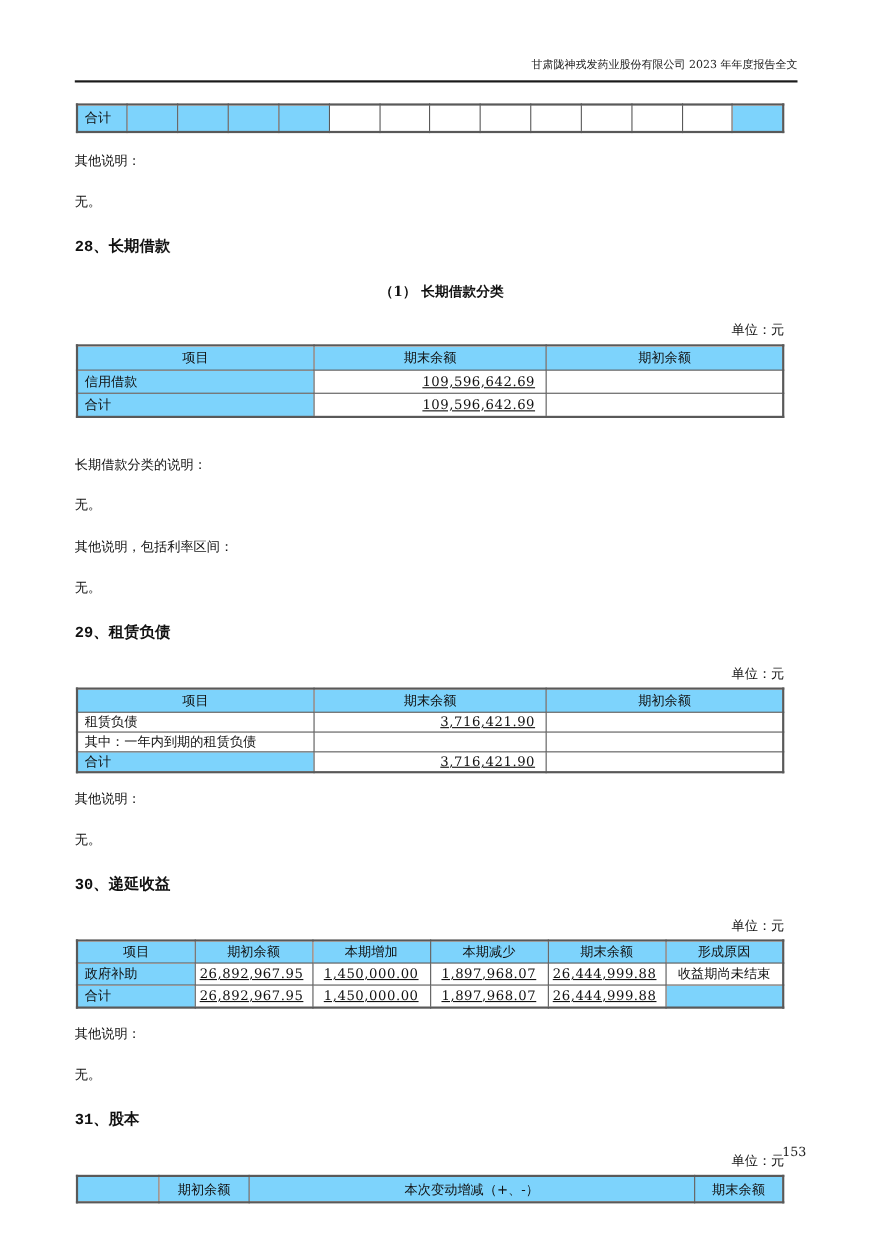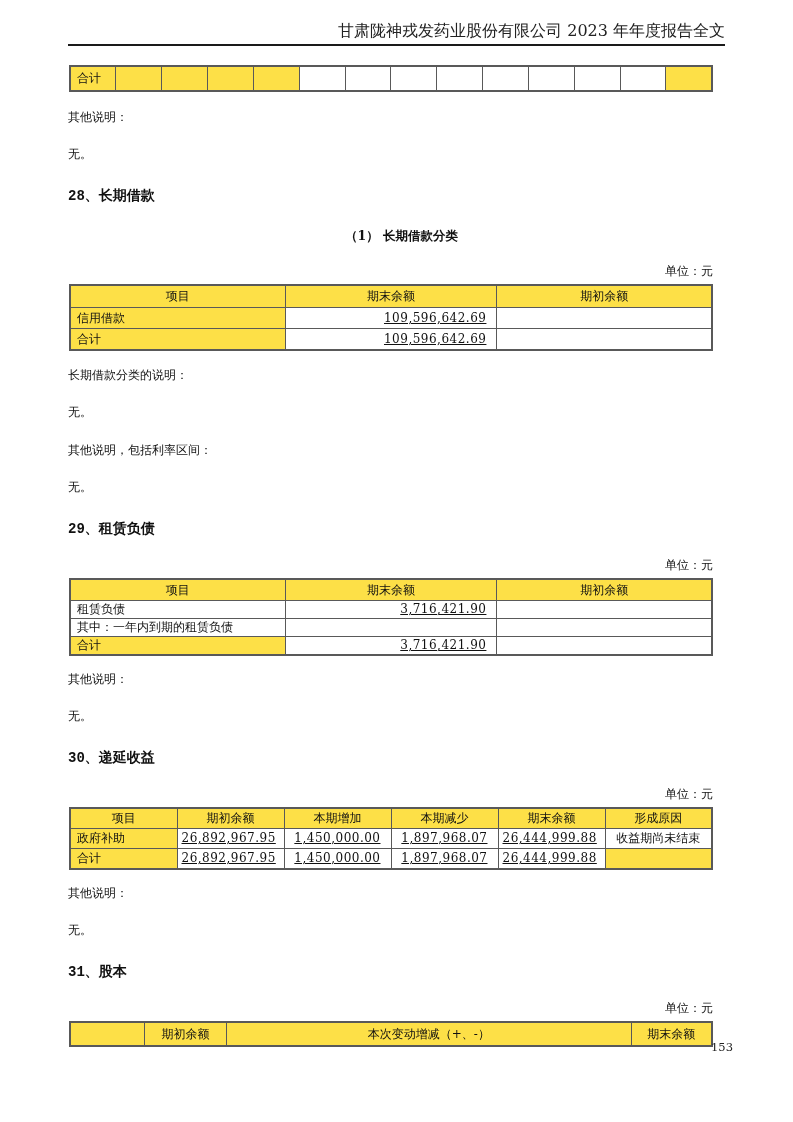--- a/index.html
+++ b/index.html
@@ -8,23 +8,23 @@
     position:relative;
     width:793px; height:1122px;
     background:#ffffff;
     font-family:"DejaVu Serif","Liberation Serif",serif;
     color:#111;
     overflow:hidden;
   }
   .content { padding:0 68px; }
 
   .doc-header {
-    padding-top:22px;
+    padding-top:51px;
     text-align:right;
-    font-size:16px;
+    font-size:10px;
     line-height:17px;
     color:#222;
   }
   .rule {
     margin-top:5px;
     border-bottom:2px solid #1a1a1a;
     height:0;
   }
 
   table {
@@ -37,21 +37,21 @@
     border:2px solid #595959;
   }
   th, td {
     border:1px solid #595959;
     padding:0 4px;
     font-weight:normal;
     line-height:1.25;
     overflow:hidden;
     white-space:nowrap;
   }
-  .g { background:#fde047; }
+  .g { background:#7dd3fc; }
   .c { text-align:center; }
   .l { text-align:left; padding-left:6px; }
   .r { text-align:right; padding-right:10px; letter-spacing:0.5px;text-decoration:underline; }
 
   .t-strip { margin-top:19px; }
   .t-strip td { height:23px; }
 
   .t28 { margin-top:5px; }
   .t28 th { height:21px; }
   .t28 td { height:20px; }
@@ -153,21 +153,21 @@
         <td></td>
       </tr>
       <tr>
         <td class="g l">合计</td>
         <td class="r">109,596,642.69</td>
         <td></td>
       </tr>
     </tbody>
       </table>
 
-    <p class="note" style="margin-top:17px">长期借款分类的说明：</p>
+    <p class="note" style="margin-top:35px">长期借款分类的说明：</p>
     <p class="none">无。</p>
     <p class="note gap-lg">其他说明，包括利率区间：</p>
     <p class="none">无。</p>
 
     <h2>29、租赁负债</h2>
     <p class="unit">单位：元</p>
 
     <table class="t29">
       <colgroup>
           <col style="width:33.5%">

